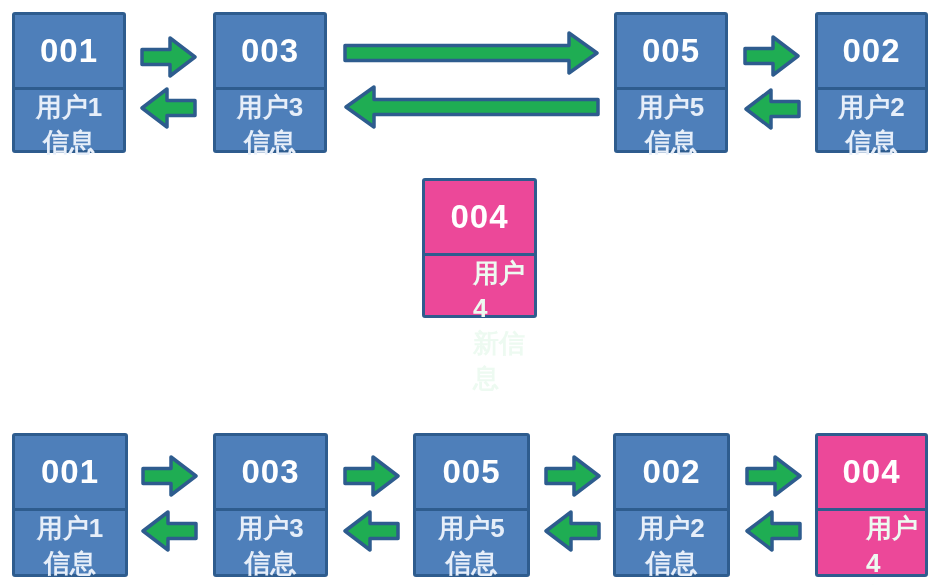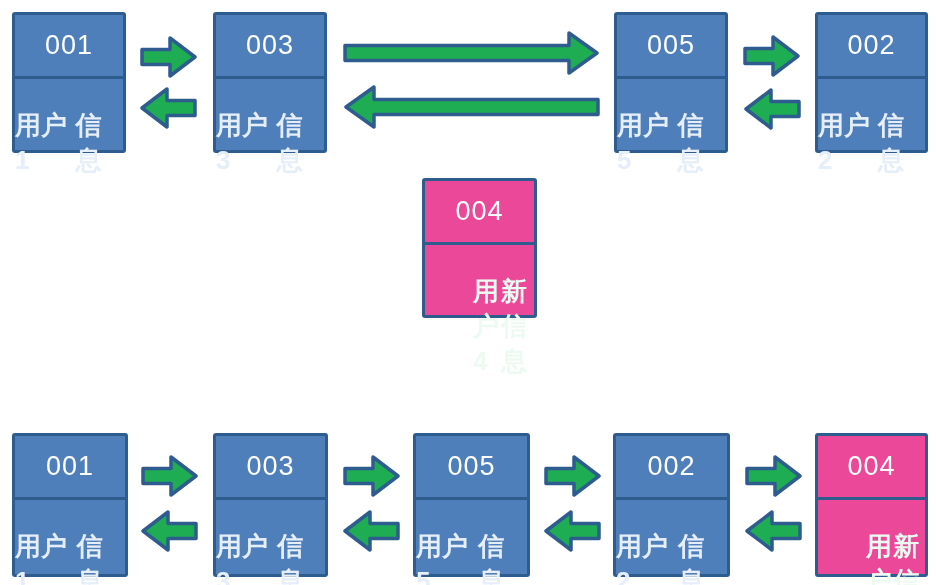--- a/index.html
+++ b/index.html
@@ -16,42 +16,41 @@
     position: absolute;
     width: 114px;
     border: 3px solid #2e5c8e;
     border-radius: 3px;
     display: flex;
     flex-direction: column;
   }
   .node.blue  { background: #4e7fba; }
   .node.green { background: #ec4899; }
   .node-id {
-    height: 64px;
+    height: 75px;
     flex: none;
     display: flex;
     align-items: center;
     justify-content: center;
     color: #ffffff;
-    font-size: 27px;
-    font-weight: 400;
+    font-size: 33px;
+    font-weight: 700;
     letter-spacing: 1px;
     border-bottom: 3px solid #2e5c8e;
   }
   .node-label {
     flex: 1;
     display: flex;
-    flex-direction: row;
+    flex-direction: column;
     align-items: center;
     justify-content: flex-end;
     color: #e6eef9;
     font-size: 26px;
     font-weight: 600;
     line-height: 35px;
-    margin-top: 29px;
   }
   .node.green .node-label { color: #edfaf1; padding-left: 48px; }
   .arrow { position: absolute; }
   .wm1 {
     position: absolute;
     left: 750px;
     top: 541px;
     font-size: 20px;
     color: rgba(72, 74, 78, 0.78);
     white-space: nowrap;

